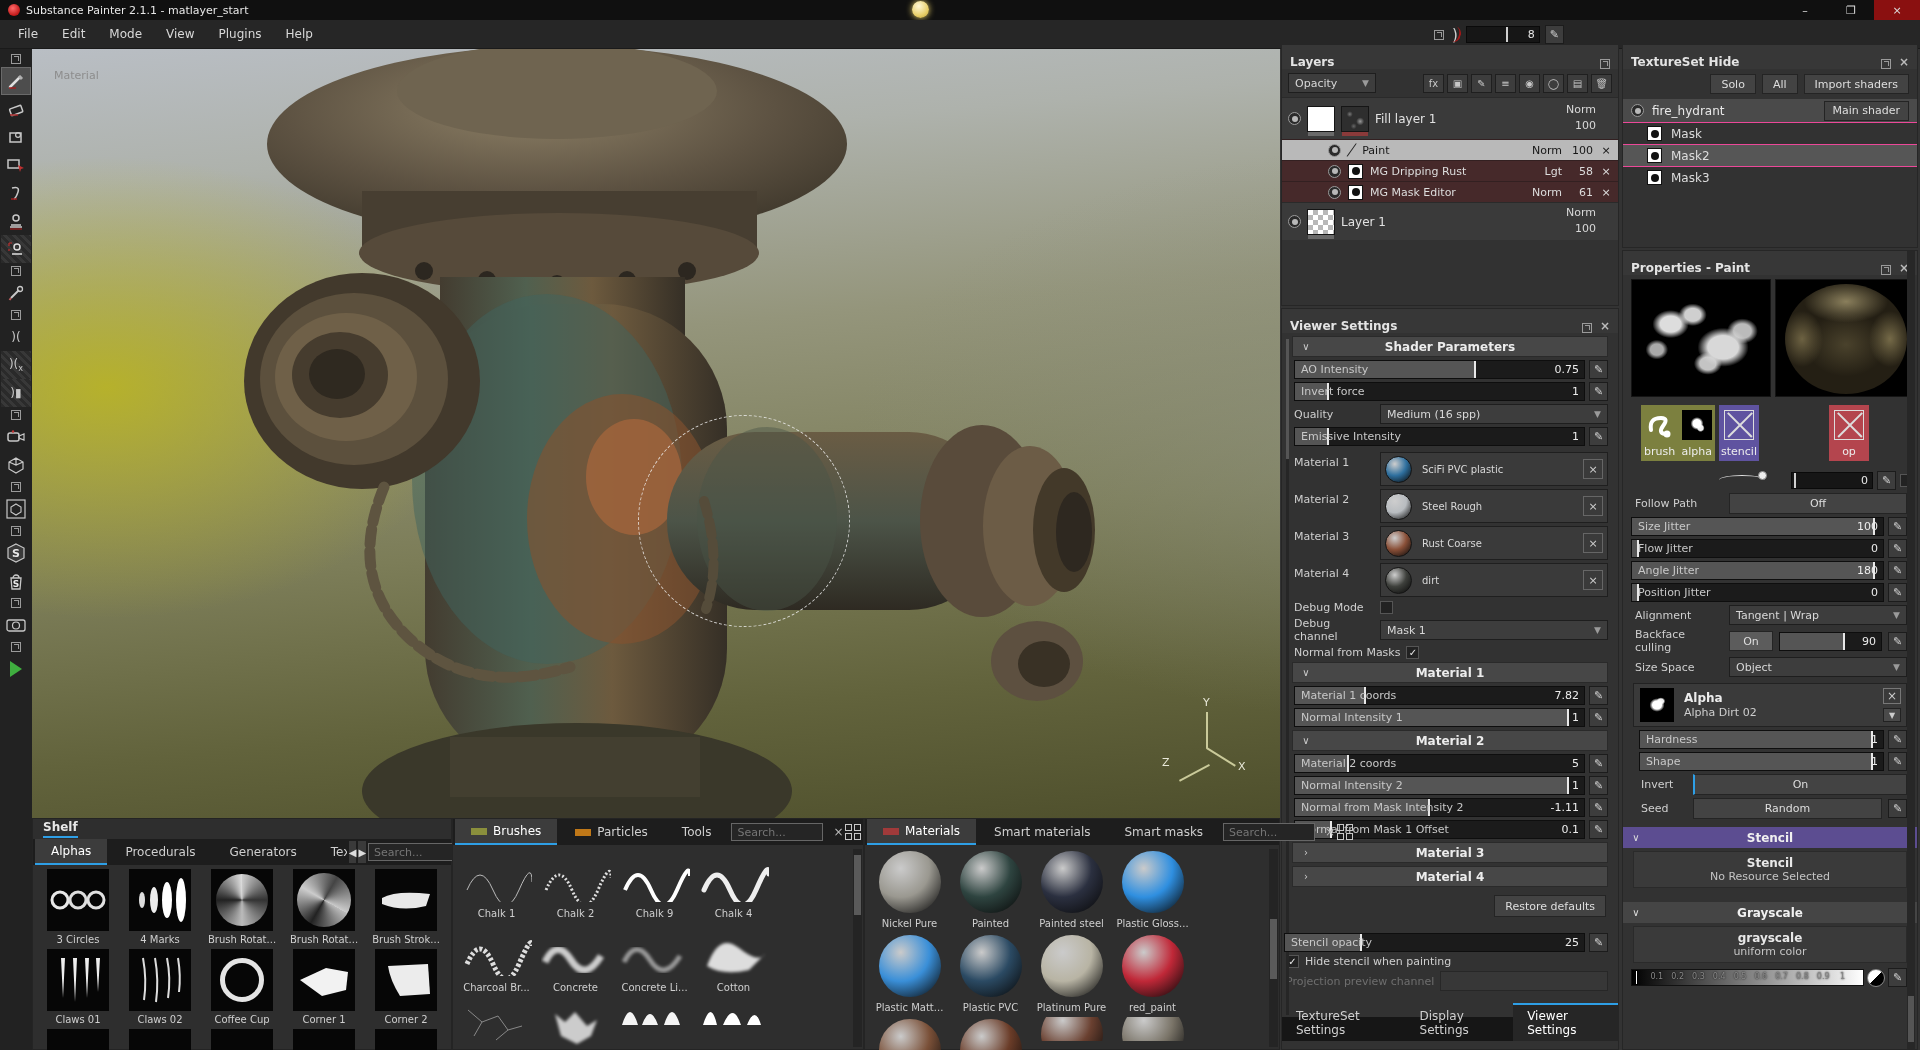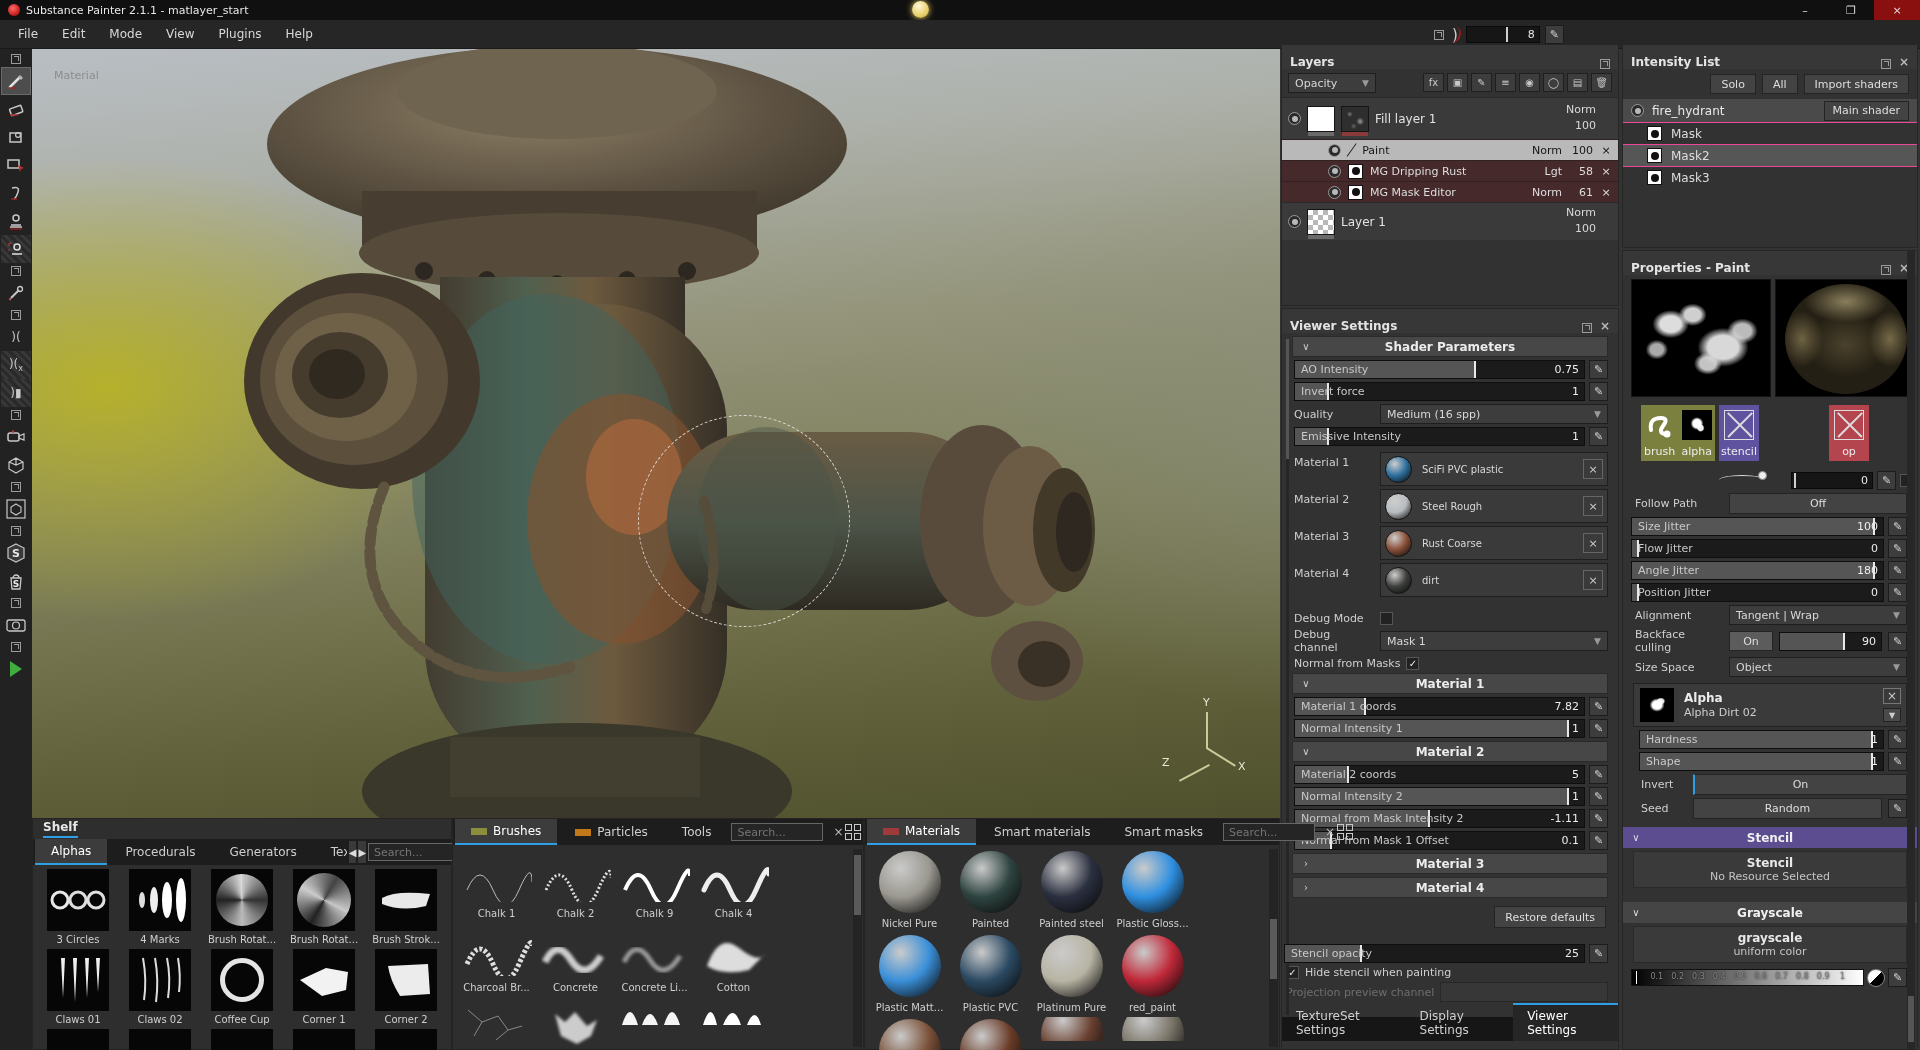--- a/index.html
+++ b/index.html
@@ -65,21 +65,21 @@
   .dropdown .sp{flex:1;}
   .dd-arrow{color:#9a9a9a;font-size:9px;}
   .lblrow{display:flex;align-items:center;margin:3px 10px 0 12px;gap:6px;}
   .lbl{color:#cfcfcf;font-size:11px;}
   .checkbox{width:13px;height:13px;background:#222;border:1px solid #555;display:flex;align-items:center;justify-content:center;color:#e8e8e8;font-size:10px;}
   .btn{background:#434343;border:1px solid #242424;color:#dedede;font-size:11px;display:flex;align-items:center;justify-content:center;}
   .sphere{border-radius:50%;background:radial-gradient(circle at 35% 28%,rgba(255,255,255,.75),var(--c) 48%,rgba(0,0,0,.82) 96%);}
 
   
   #layers{left:1281px;top:44px;width:338px;height:262px;}
-  #layers .toolrow{display:flex;align-items:flex-start;padding:4px 6px;gap:3px;}
+  #layers .toolrow{display:flex;align-items:flex-end;padding:4px 6px;gap:3px;}
   #layers .toolrow .dropdown{width:88px;}
   .lay-ic{width:21px;height:19px;background:#3d3d3d;border:1px solid #1f1f1f;color:#c8c8c8;font-size:10px;display:flex;align-items:center;justify-content:center;}
   .visdot{width:13px;height:13px;border-radius:50%;border:1.5px solid #9a9a9a;background:#2a2a2a;display:inline-flex;align-items:center;justify-content:center;flex:none;}
   .visdot i{width:6px;height:6px;border-radius:50%;background:#b8b8b8;}
   .layrow-main{position:relative;height:42px;background:#3a3a3a;border-top:1px solid #2a2a2a;display:flex;align-items:center;padding:0 6px;gap:6px;}
   .thumb{width:28px;height:26px;flex:none;position:relative;border:1px solid #151515;}
   .thumb .bar{position:absolute;left:0;right:0;bottom:-5px;height:4px;background:#6a6a6a;}
   .thumb.mask{background:#fff;}
   .thumb.tex{background:radial-gradient(3px 3px at 30% 30%,#777,transparent),radial-gradient(4px 4px at 70% 60%,#999,transparent),radial-gradient(3px 3px at 45% 80%,#666,transparent),#2e2e2e;}
   .thumb.tex .bar{background:#8a3a3a;}
@@ -574,21 +574,21 @@
     </div>
     <div class="lblrow" style="align-items:flex-start">
       <span class="lbl" style="width:80px;padding-top:4px">Material 4</span>
       <div class="matitem">
         <span class="sphere" style="--c: #3e403c;"></span>
         <span class="mn">dirt</span>
         <span class="xbtn">×</span>
       </div>
     </div>
 
-    <div class="lblrow" style="margin-top:15px">
+    <div class="lblrow" style="margin-top:4px">
       <span class="lbl" style="width:80px">Debug Mode</span>
       <span class="checkbox"></span>
     </div>
     <div class="lblrow">
       <span class="lbl" style="width:80px">Debug channel</span>
       <div class="dropdown" style="flex:1">
         <span>Mask 1</span>
           <span class="sp"></span>
           <span class="dd-arrow">▼</span>
       </div>
@@ -696,21 +696,21 @@
 
     <div class="bottomtabs">
       <span class="btab">TextureSet Settings</span>
       <span class="btab">Display Settings</span>
       <span class="btab active">Viewer Settings</span>
     </div>
   </div>
 
   <div class="abs panel" id="texset">
     <div class="ptitle">
-      <span>Intensity List</span>
+      <span>TextureSet Hide</span>
         <span class="sp"></span>
       <span class="popout"></span>
       <span class="xicon">×</span>
     </div>
     <div class="btnrow">
       <span class="btn">Solo</span>
       <span class="btn">All</span>
       <span class="btn">Import shaders</span>
     </div>
     <div class="tsrow">

